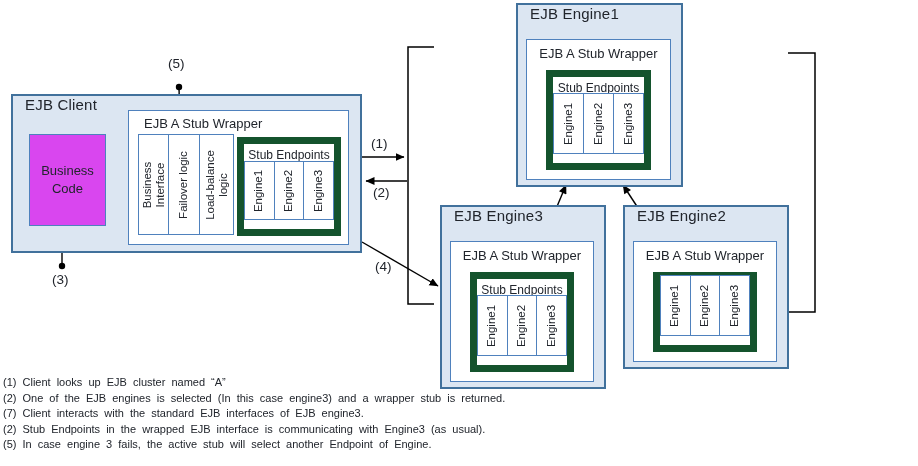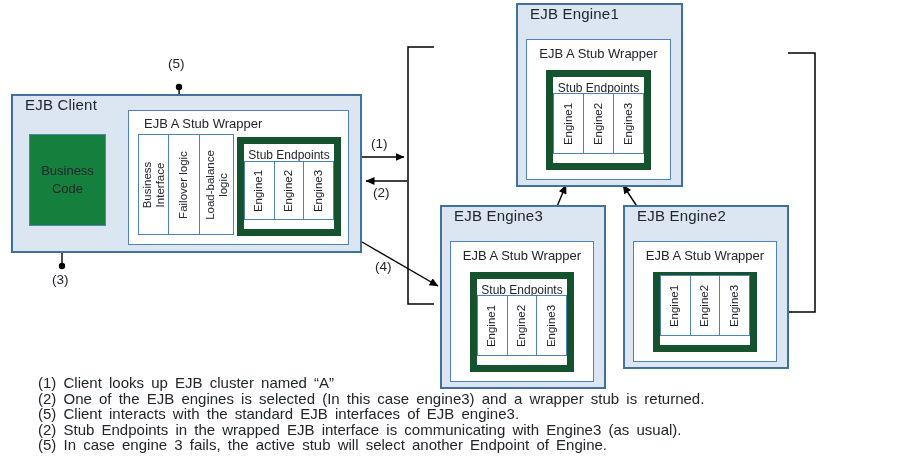--- a/index.html
+++ b/index.html
@@ -12,21 +12,21 @@
   .bigbox { position:absolute; background:#dce6f2; border:2px solid #41719c; box-sizing:border-box; }
   .client { left:11px;  top:94px;  width:351px; height:159px; }
   .e1     { left:516px; top:3px;   width:167px; height:184px; }
   .e3     { left:440px; top:205px; width:166px; height:184px;padding-left:15px; }
   .e2     { left:623px; top:205px; width:166px; height:164px; }
 
   .boxtitle { position:absolute; left:12px; top:0; font-size:15px; letter-spacing:0.2px; }
 
   .bizcode {
     position:absolute; left:16px; top:38px; width:77px; height:92px;
-    background:#15803d; border:1px solid #4f81bd; box-sizing:border-box;
+    background:#d946ef; border:1px solid #4f81bd; box-sizing:border-box;
     display:flex; align-items:center; justify-content:center;
     text-align:center; font-size:13px; line-height:1.35; white-space:pre-line;
   }
 
   .wrapperbox { position:absolute; background:#fff; border:1px solid #4f81bd; box-sizing:border-box; }
   .clientwrap { left:115px; top:14px; width:221px; height:135px; }
   .engwrap    { left:8px; top:34px; right:10px; bottom:5px; }
 
   .wraptitle { font-size:13px; }
   .wraptitle.left   { position:absolute; left:15px; top:5px; }
@@ -56,21 +56,21 @@
   .l1 { left:371px; top:136px; }
   .l2 { left:373px; top:185px; }
   .l3 { left:52px;  top:272px; }
   .l4 { left:375px; top:259px; }
   .l5 { left:168px; top:56px;  }
 
   .sidenote {
     position:absolute; left:824px; top:86px; width:94px;
     font-size:12.5px; line-height:16.5px; white-space:pre-line; word-spacing:2px;
   }
-  .footnotes { position:absolute; left:3px; top:375px; font-size:15px; line-height:15.6px; word-spacing:3px;margin-left:35px; }
+  .footnotes { position:absolute; left:3px; top:375px; font-size:11px; line-height:15.6px; word-spacing:3px; }
   .fline { white-space:nowrap; }
 </style>
 </head>
 <body>
 
 <div class="canvas">
 
   <svg class="overlay" viewBox="0 0 918 466" xmlns="http://www.w3.org/2000/svg">
     <defs>
       <marker id="ahE" markerUnits="userSpaceOnUse" markerWidth="10" markerHeight="9" refX="8.5" refY="4" orient="auto">
@@ -203,18 +203,18 @@
           </div>
         </div>
       </div>
     </div>
   </div>
 
 
   <div class="footnotes">
     <div class="fline">(1) Client looks up EJB cluster named “A”</div>
     <div class="fline">(2) One of the EJB engines is selected (In this case engine3) and a wrapper stub is returned.</div>
-    <div class="fline">(5) Client interacts with the standard EJB interfaces of EJB engine3.</div>
+    <div class="fline">(7) Client interacts with the standard EJB interfaces of EJB engine3.</div>
     <div class="fline">(2) Stub Endpoints in the wrapped EJB interface is communicating with Engine3 (as usual).</div>
     <div class="fline">(5) In case engine 3 fails, the active stub will select another Endpoint of Engine.</div>
   </div>
 
 </div>
 
 </body></html>

